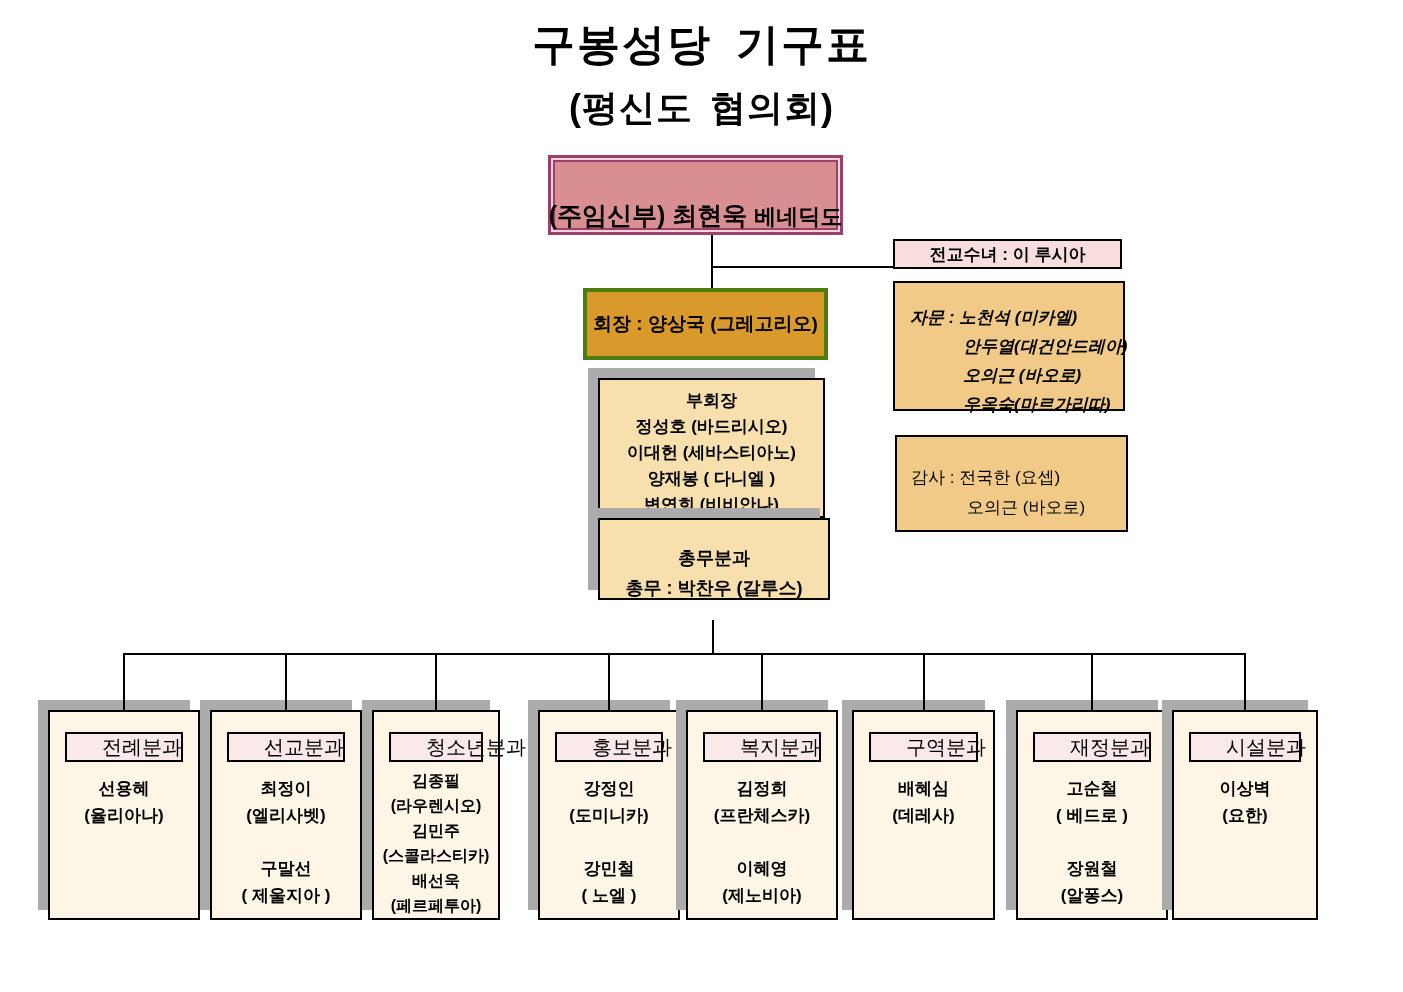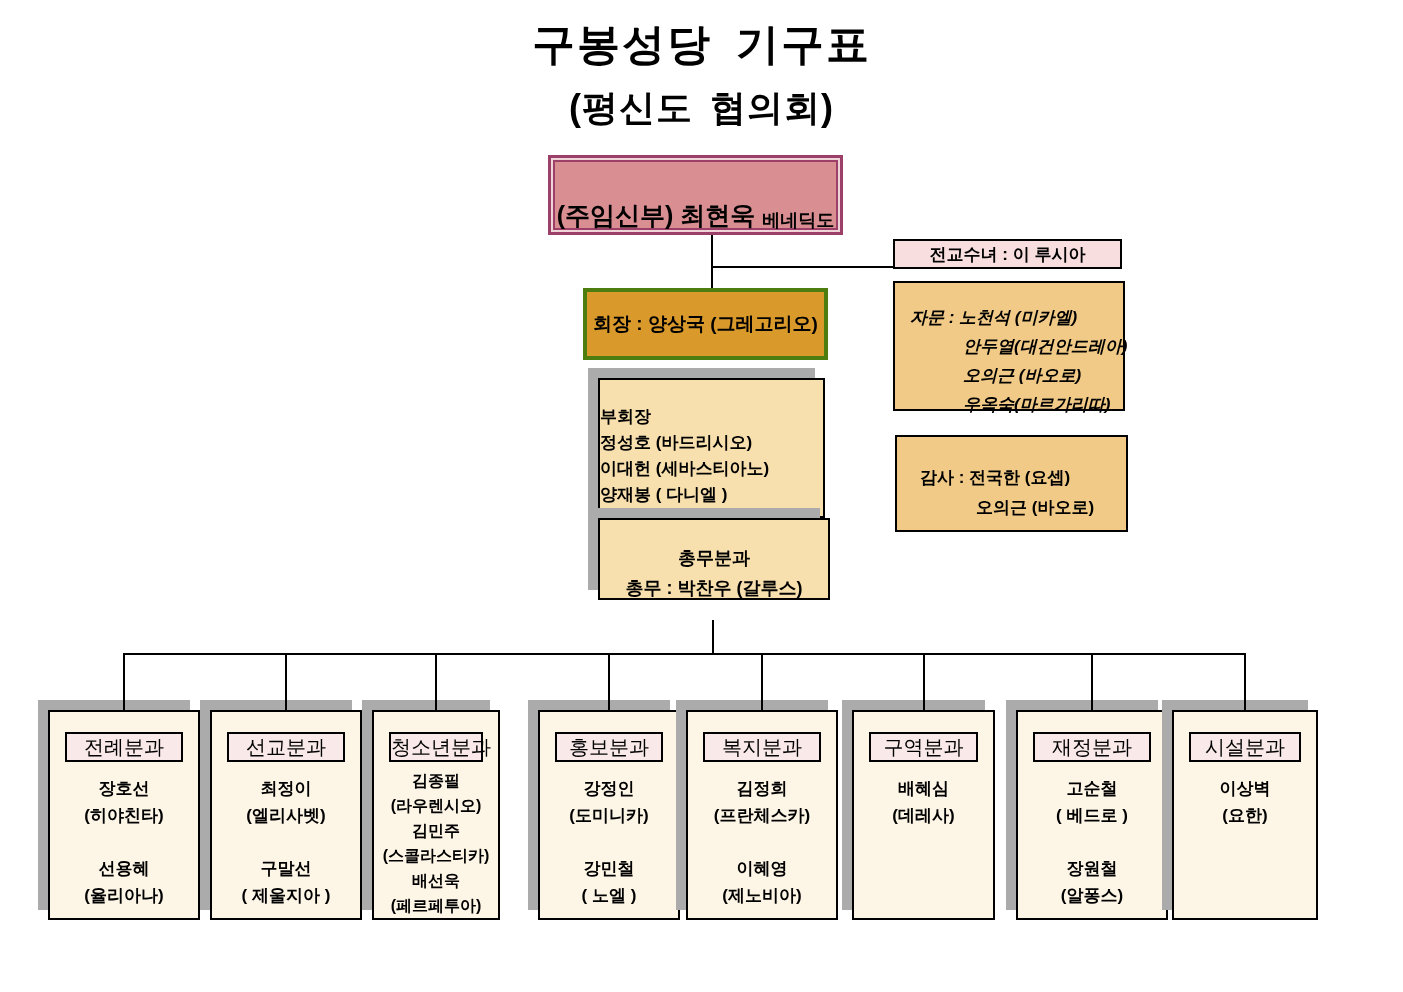--- a/index.html
+++ b/index.html
@@ -23,21 +23,21 @@
 
   
   #pastor-box {
     left:548px; top:155px; width:295px; height:80px;
     background:#d98e92;
     border:3px solid #9c3f69;
     box-shadow: inset 0 0 0 2px #efd5d7, inset 0 0 0 4px #9c3f69;
     display:flex; align-items:flex-end; justify-content:center;
     font-size:25px; font-weight:bold; white-space:nowrap;
   }
-  #pastor-box .suffix { font-size:18px; margin-left:7px; }
+  #pastor-box .suffix { font-size:22px; margin-left:7px; }
 
   
   #sister-box {
     left:893px; top:239px; width:229px; height:30px;
     background:#f8dede; border:2px solid #000;
     display:flex; align-items:center; justify-content:center;
     font-size:17px; font-weight:bold; white-space:nowrap;
   }
 
   
@@ -55,30 +55,30 @@
     padding:20px 0 0 15px;
     font-size:17px; font-weight:bold; line-height:29px; white-space:nowrap;font-style:italic;
   }
   #advisors-box .indent { padding-left:53px; }
 
   
   #vp-box {
     left:598px; top:378px; width:227px; height:140px;
     background:#f8e0ae; border:2px solid #000;
     box-shadow:-10px -10px 0 0 #ababab;
-    padding-top:24px;
+    text-align:center; padding-top:8px;
     font-size:17px; font-weight:bold; line-height:26px; white-space:nowrap;
   }
 
   
   #auditors-box {
     left:895px; top:435px; width:233px; height:97px;
     background:#f0ca86; border:2px solid #000;
-    padding:26px 0 0 23px;
-    font-size:17px; font-weight:bold; line-height:30px; white-space:nowrap;
+    padding:26px 0 0 14px;
+    font-size:17px; font-weight:normal; line-height:30px; white-space:nowrap;
   }
   #auditors-box .indent { padding-left:56px; }
 
   
   #ga-box {
     left:598px; top:518px; width:232px; height:82px;
     background:#f8e0ae; border:2px solid #000;
     box-shadow:-10px -10px 0 0 #ababab;
     text-align:center; padding-top:23px;
     font-size:18px; font-weight:bold; line-height:30px; white-space:nowrap;
@@ -100,21 +100,21 @@
   .dept-box {
     position:absolute; top:57px; left:0; width:100%; height:210px;
     background:#fdf5e6; border:2px solid #000;
     box-shadow:-10px -10px 0 0 #ababab;
     text-align:center;
   }
   .dept-header {
     margin:20px 15px 0 15px; height:30px;
     background:#f9e9e9; border:2px solid #000;
     font-family:"Liberation Serif","DejaVu Serif",serif;
-    font-size:20px; line-height:26px; white-space:nowrap;
+    font-size:20px; line-height:26px; white-space:nowrap;padding-left:35px;
   }
   .members { margin-top:13px; }
   .member + .member { margin-top:26px; }
   .m-name, .m-bapt {
     font-size:17px; font-weight:bold; line-height:27px; white-space:nowrap;
   }
   .dept.tight .members { margin-top:6px; }
   .dept.tight .member + .member { margin-top:0; }
   .dept.tight .m-name, .dept.tight .m-bapt { font-size:16px; line-height:25px; }
 </style>
@@ -169,24 +169,20 @@
 
   <div id="conn-v2" class="abs vline"></div>
   <div id="conn-h2" class="abs hline"></div>
 
   <div class="dept" style="left:48px;width:152px">
     <div class="drop"></div>
     <div class="dept-box">
       <div class="dept-header">전례분과</div>
       <div class="members">
         <div class="member">
-          <div class="m-name">장호선</div>
-          <div class="m-bapt">(히야친타)</div>
-        </div>
-        <div class="member">
           <div class="m-name">선용혜</div>
           <div class="m-bapt">(율리아나)</div>
         </div>
       </div>
     </div>
   </div>
 
   <div class="dept" style="left:210px;width:152px">
     <div class="drop"></div>
     <div class="dept-box">

